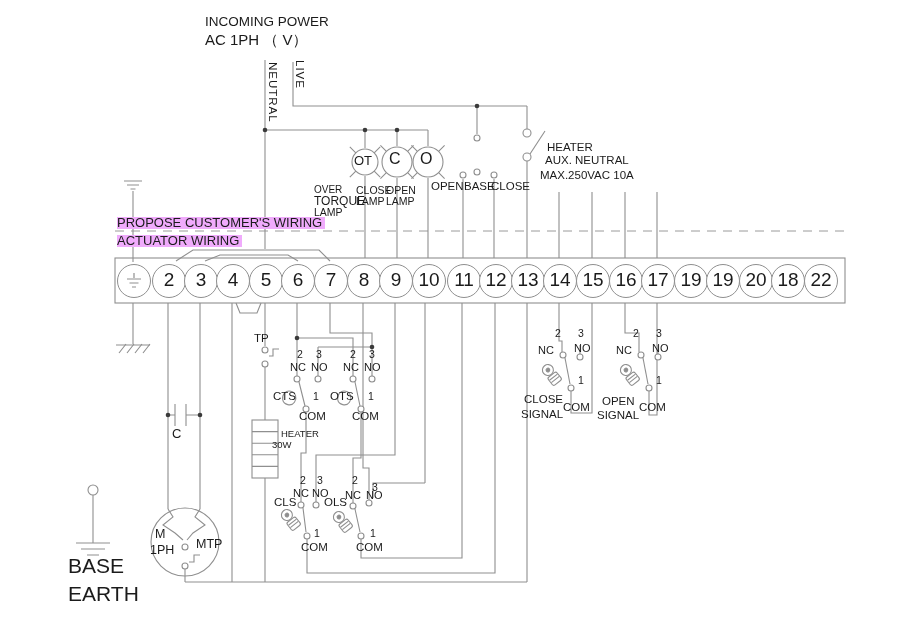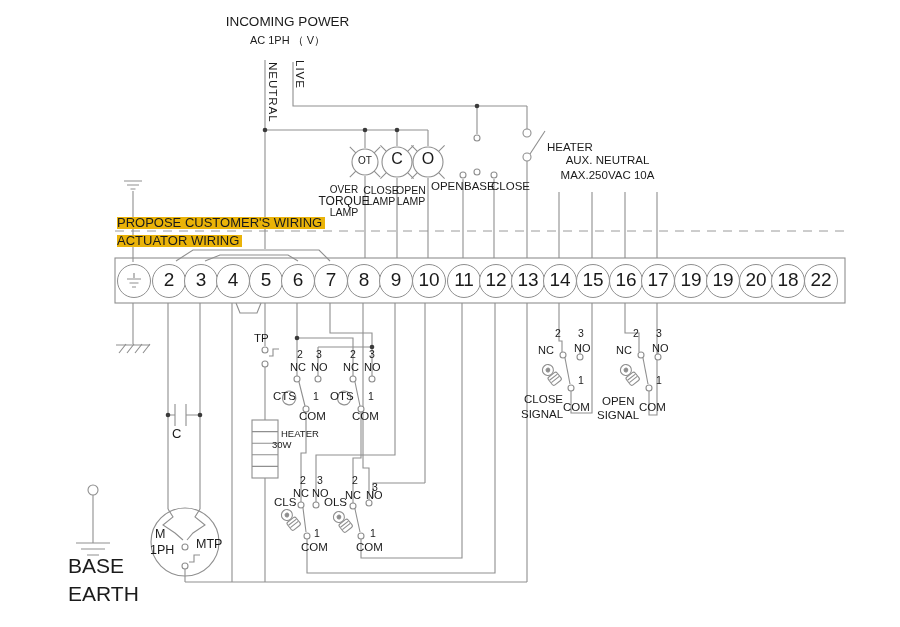--- a/index.html
+++ b/index.html
@@ -1,24 +1,24 @@
 <!DOCTYPE html>
 <html><head>
 <meta charset="utf-8">
 <style>
   html,body{margin:0;padding:0;background:#fff;}
   #stage{position:relative;width:900px;height:627px;background:#fff;overflow:hidden;
          font-family:"Liberation Sans","DejaVu Sans",sans-serif;color:#1b1b1b;}
   #wires{position:absolute;left:0;top:0;}
   .lbl{position:absolute;font-size:11.5px;line-height:12px;white-space:pre;color:#1b1b1b;}
   .vert{writing-mode:vertical-rl;text-orientation:sideways;letter-spacing:1px;}
-  .ctr{text-align:center;}
+  .ctr{}
   .term{position:absolute;top:264px;width:32px;height:32px;border:1.2px solid #8f8f8f;
         border-radius:50%;text-align:center;line-height:30px;font-size:19px;background:#fff;}
-  .bgw{background:#eab308;padding:0 3px 0 0;}
+  .bgw{background:#f0abfc;padding:0 3px 0 0;}
 </style>
 </head>
 <body>
 
 <div id="stage">
 
 <svg id="wires" width="900" height="627" viewBox="0 0 900 627" xmlns="http://www.w3.org/2000/svg">
 
   <path d="M115,231 H845" stroke="#9a9a9a" fill="none" stroke-width="1" stroke-dasharray="9,7"></path>
   <g stroke="#8f8f8f" fill="none" stroke-width="1.1">
@@ -179,29 +179,29 @@
         <circle cx="365" cy="130" r="2.3"></circle>
         <circle cx="397" cy="130" r="2.3"></circle>
     <circle cx="297" cy="338" r="2.3"></circle>
         <circle cx="372" cy="347" r="2.3"></circle>
     <circle cx="168" cy="415" r="2.3"></circle>
         <circle cx="200" cy="415" r="2.3"></circle>
   </g>
 </svg>
 
 <div class="lbl ctr" style="left:205px;top:16px;width:165px;font-size:13.5px">INCOMING POWER</div>
-<div class="lbl ctr" style="left:205px;top:34px;width:165px;font-size:11px">AC 1PH （ V）</div>
+<div class="lbl ctr" style="left:205px;top:34px;width:165px;font-size:15px">AC 1PH （ V）</div>
 <div class="lbl vert" style="left:267px;top:62px">NEUTRAL</div>
 <div class="lbl vert" style="left:294px;top:60px">LIVE</div>
 
 <div class="lbl" style="left:547px;top:141px">HEATER</div>
 <div class="lbl ctr" style="left:545px;top:154px;width:125px">AUX. NEUTRAL</div>
 <div class="lbl ctr" style="left:540px;top:169px;width:135px">MAX.250VAC 10A</div>
 
-<div class="lbl ctr" style="left:354px;top:155px;width:22px;font-size:10px">OT</div>
+<div class="lbl ctr" style="left:354px;top:155px;width:22px;font-size:13px">OT</div>
 <div class="lbl ctr" style="left:389px;top:153px;width:16px;font-size:16px">C</div>
 <div class="lbl ctr" style="left:420px;top:153px;width:16px;font-size:16px">O</div>
 
 <div class="lbl ctr" style="left:314px;top:184px;width:60px;font-size:10px">OVER</div>
 <div class="lbl ctr" style="left:314px;top:195px;width:60px;font-size:12px">TORQUE</div>
 <div class="lbl ctr" style="left:314px;top:206px;width:60px;font-size:10.5px">LAMP</div>
 <div class="lbl ctr" style="left:356px;top:184px;width:50px;font-size:10.5px">CLOSE</div>
 <div class="lbl ctr" style="left:356px;top:195px;width:50px;font-size:10.5px">LAMP</div>
 <div class="lbl ctr" style="left:386px;top:184px;width:50px;font-size:10.5px">OPEN</div>
 <div class="lbl ctr" style="left:386px;top:195px;width:50px;font-size:10.5px">LAMP</div>

